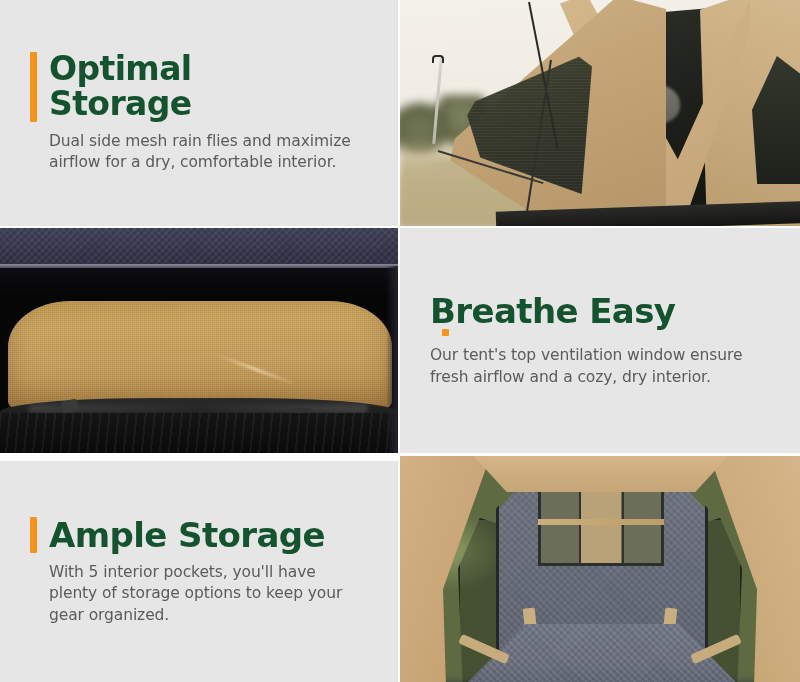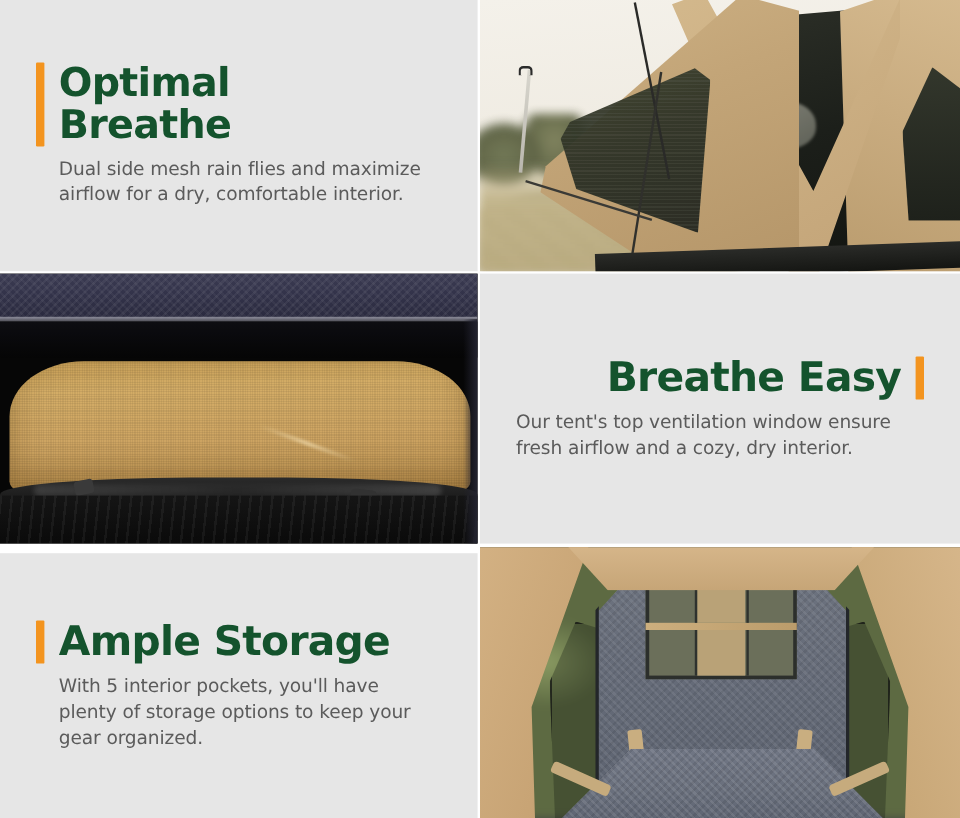--- a/index.html
+++ b/index.html
@@ -28,21 +28,21 @@
   }
   .cell.r1c1{ grid-column:1; grid-row:1; }
   .cell.r1c2{ grid-column:2; grid-row:1; margin-left:2px; }
   .cell.r2c1{ grid-column:1; grid-row:2; margin-top:2px; }
   .cell.r2c2{ grid-column:2; grid-row:2; margin-left:2px; margin-top:2px; }
   .cell.r3c1{ grid-column:1; grid-row:3; margin-top:8px; }
   .cell.r3c2{ grid-column:2; grid-row:3; margin-left:2px; margin-top:3px; }
 
   
   .head-row{ display:flex; align-items:stretch; }
-  .head-row.right{ justify-content:flex-end; }
+  .head-row.right{ justify-content:flex-end;flex-direction:column; }
   .accent{
     width:7px; background:#f3941f; flex:0 0 7px;
     border-radius:1px;
   }
   .accent.lead{ margin-right:12px; }
   .accent.trail{ margin-left:12px; }
   h2{
     font-size:34px; line-height:1.06; letter-spacing:-0.6px;
     font-weight:700; color:#14532d;
     font-family:"DejaVu Sans","Liberation Sans",sans-serif;
@@ -341,21 +341,21 @@
 </head>
 <body>
 
 <div class="sheet">
 
   <div class="cell r1c1 txt-cell">
     <div class="head-row">
       <div class="accent lead"></div>
       <h2 class="two-line">
         <span>Optimal</span><br>
-        <span>Breathe</span>
+        <span>Storage</span>
       </h2>
     </div>
     <p class="body pad-l">Dual side mesh rain flies and maximize airflow for a dry, comfortable interior.</p>
   </div>
 
   <div class="cell r1c2 ph1">
     <div class="sky"></div>
     <div class="treeline"></div>
     <div class="trunks"></div>
     <div class="grass"></div>

